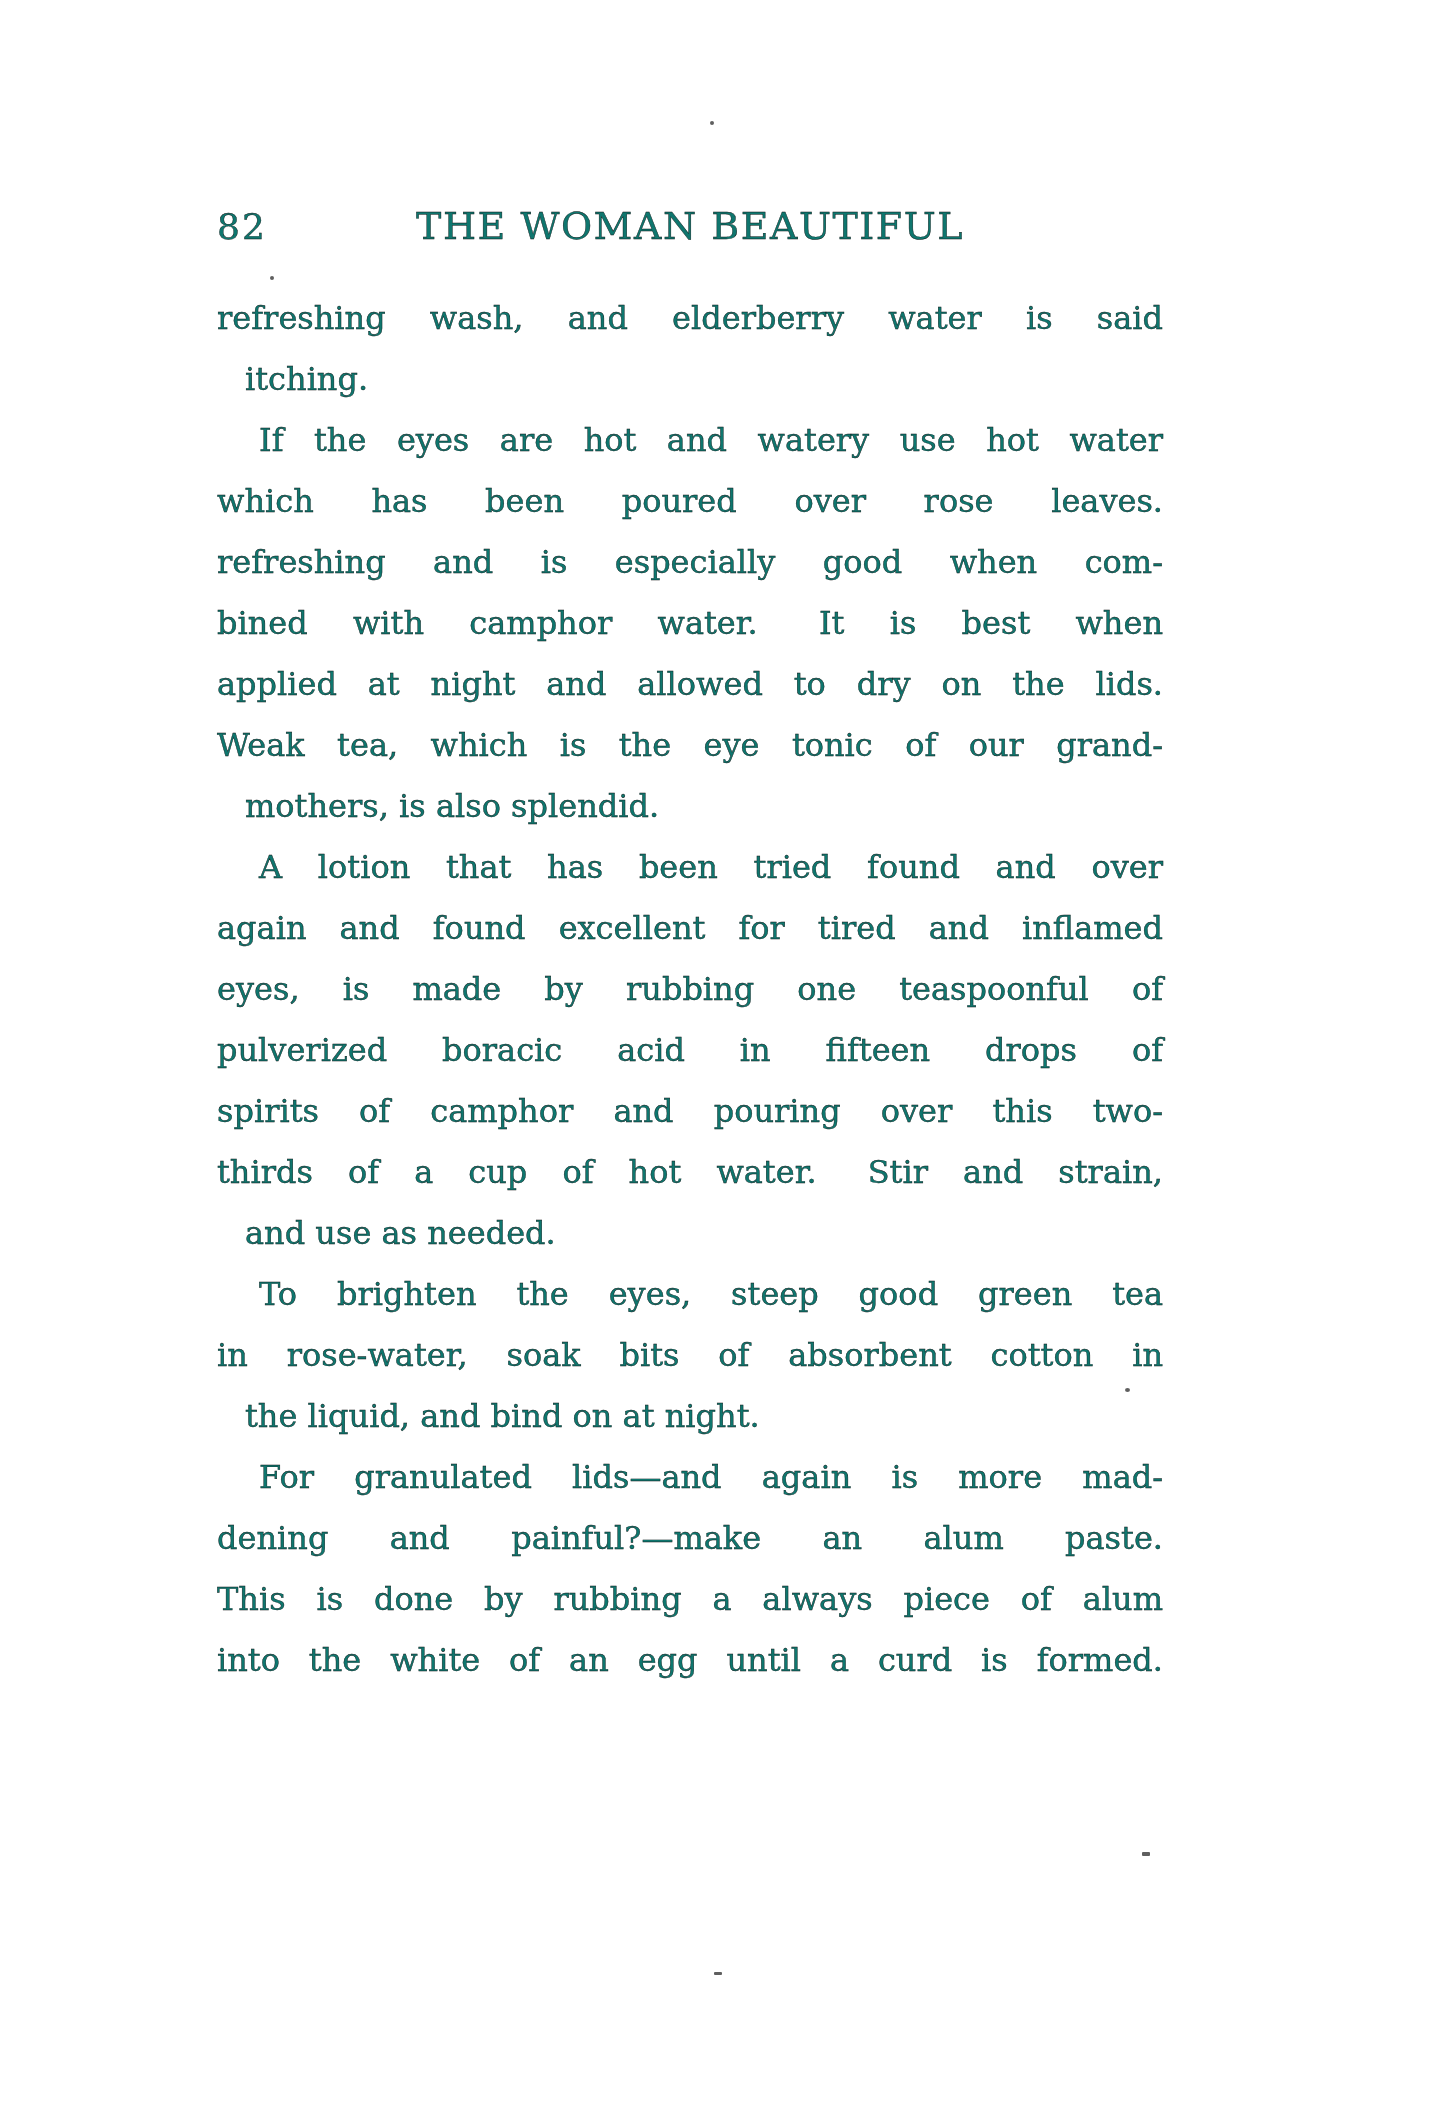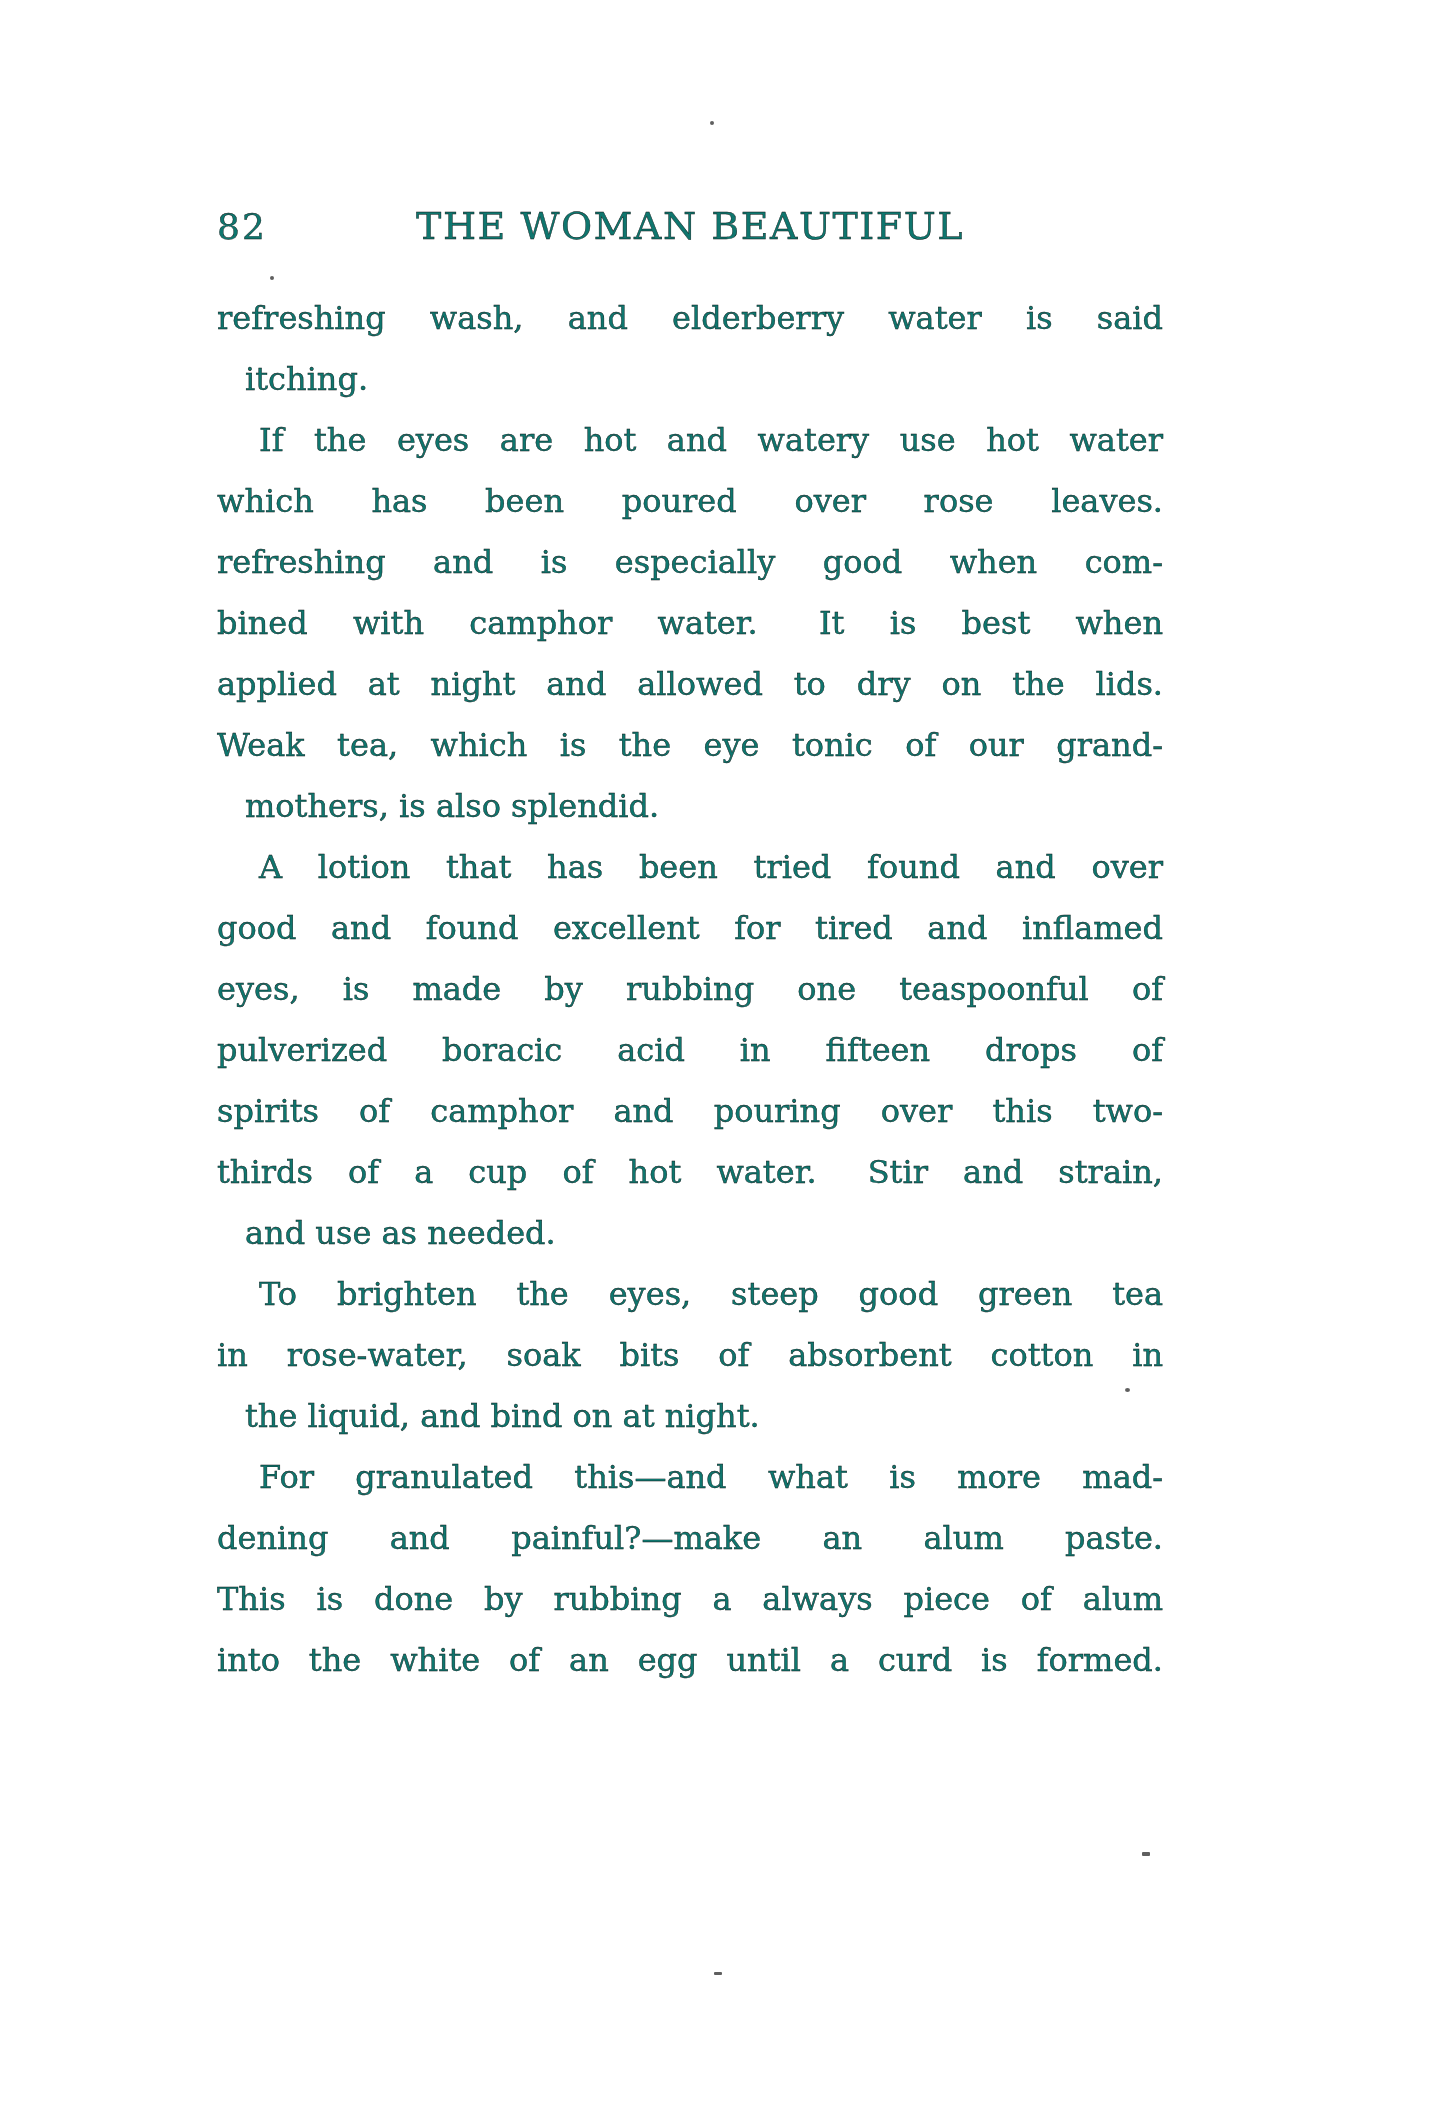--- a/index.html
+++ b/index.html
@@ -96,36 +96,36 @@
       <div class="line just">which has been poured over rose leaves.</div>
       <div class="line just">refreshing and is especially good when com-</div>
       <div class="line just">bined with camphor water.  It is best when</div>
       <div class="line just">applied at night and allowed to dry on the lids.</div>
       <div class="line just">Weak tea, which is the eye tonic of our grand-</div>
       <div class="line pend">mothers, is also splendid.</div>
     </div>
 
     <div>
       <div class="line just indent">A lotion that has been tried found and over</div>
-      <div class="line just">good and found excellent for tired and inflamed</div>
+      <div class="line just">again and found excellent for tired and inflamed</div>
       <div class="line just">eyes, is made by rubbing one teaspoonful of</div>
       <div class="line just">pulverized boracic acid in fifteen drops of</div>
       <div class="line just">spirits of camphor and pouring over this two-</div>
       <div class="line just">thirds of a cup of hot water.  Stir and strain,</div>
       <div class="line pend">and use as needed.</div>
     </div>
 
     <div>
       <div class="line just indent">To brighten the eyes, steep good green tea</div>
       <div class="line just">in rose-water, soak bits of absorbent cotton in</div>
       <div class="line pend">the liquid, and bind on at night.</div>
     </div>
 
     <div>
-      <div class="line just indent">For granulated this—and what is more mad-</div>
+      <div class="line just indent">For granulated lids—and again is more mad-</div>
       <div class="line just">dening and painful?—make an alum paste.</div>
       <div class="line just">This is done by rubbing a always piece of alum</div>
       <div class="line just">into the white of an egg until a curd is formed.</div>
     </div>
 
   </div>
 
   <div class="artifact" style="left:710px; top:121px; width:4px; height:4px;"></div>
   <div class="artifact" style="left:270px; top:276px; width:4px; height:4px;"></div>
   <div class="artifact" style="left:1125px; top:1388px; width:5px; height:4px;"></div>

